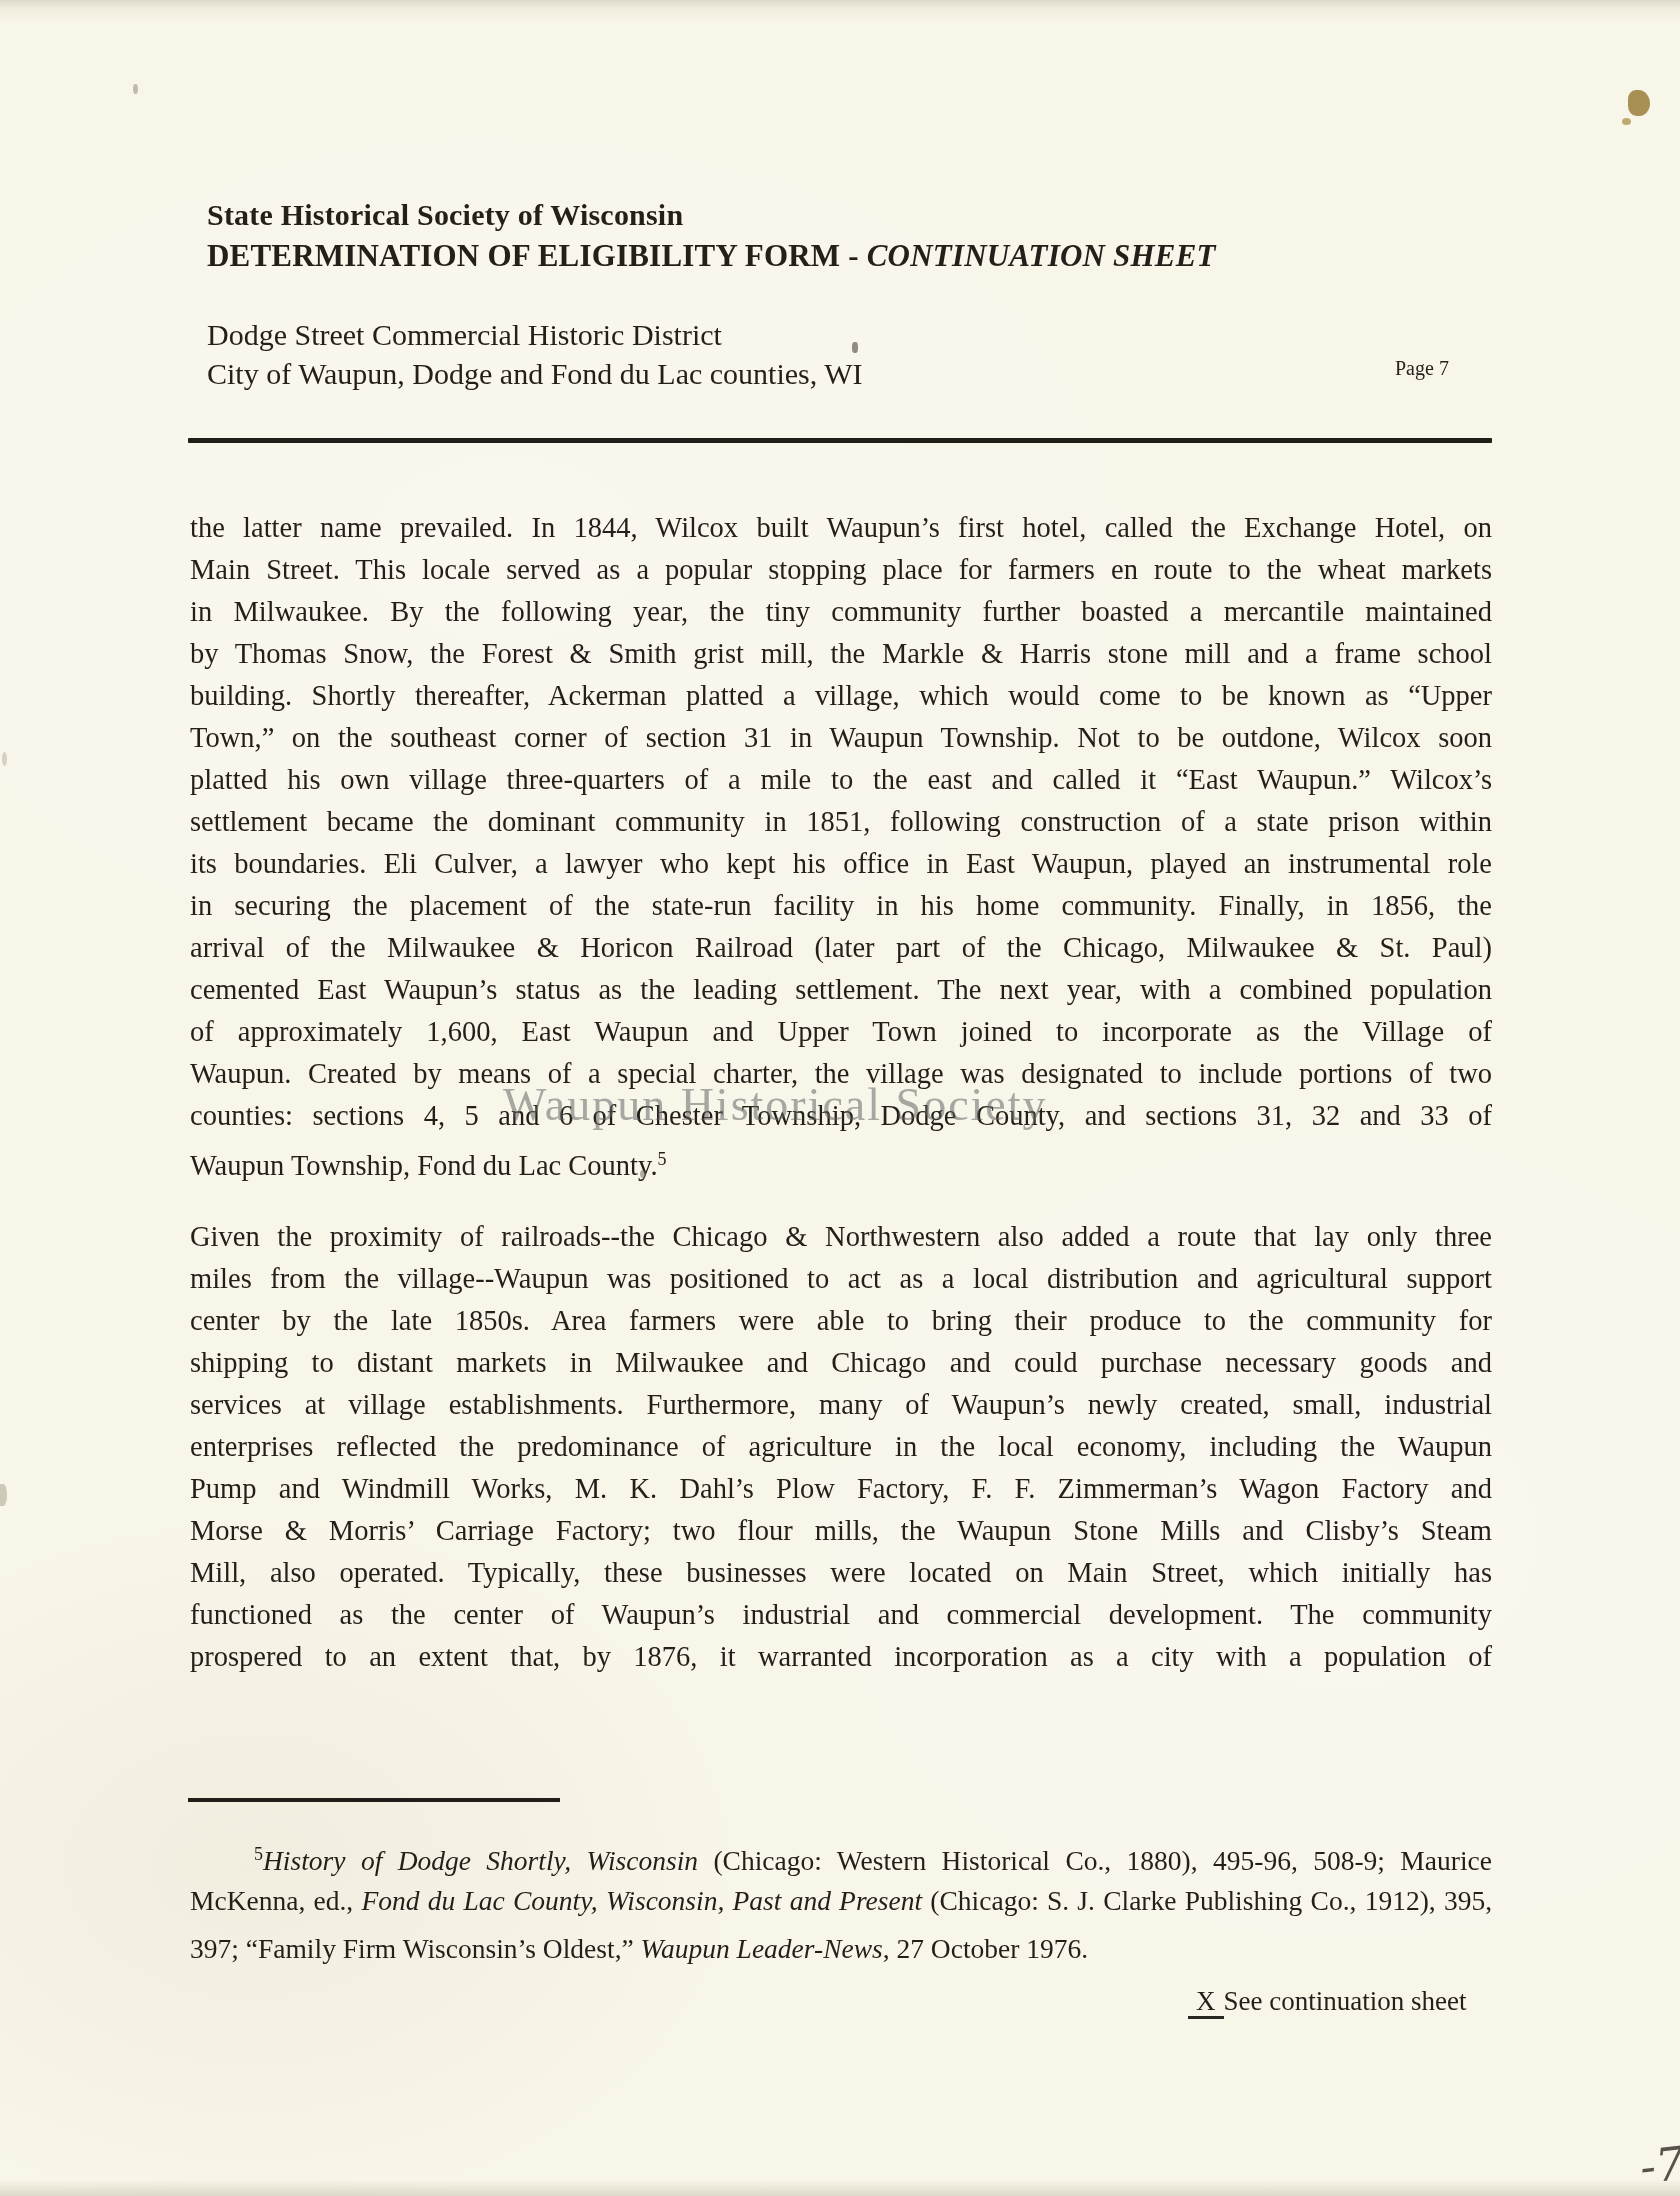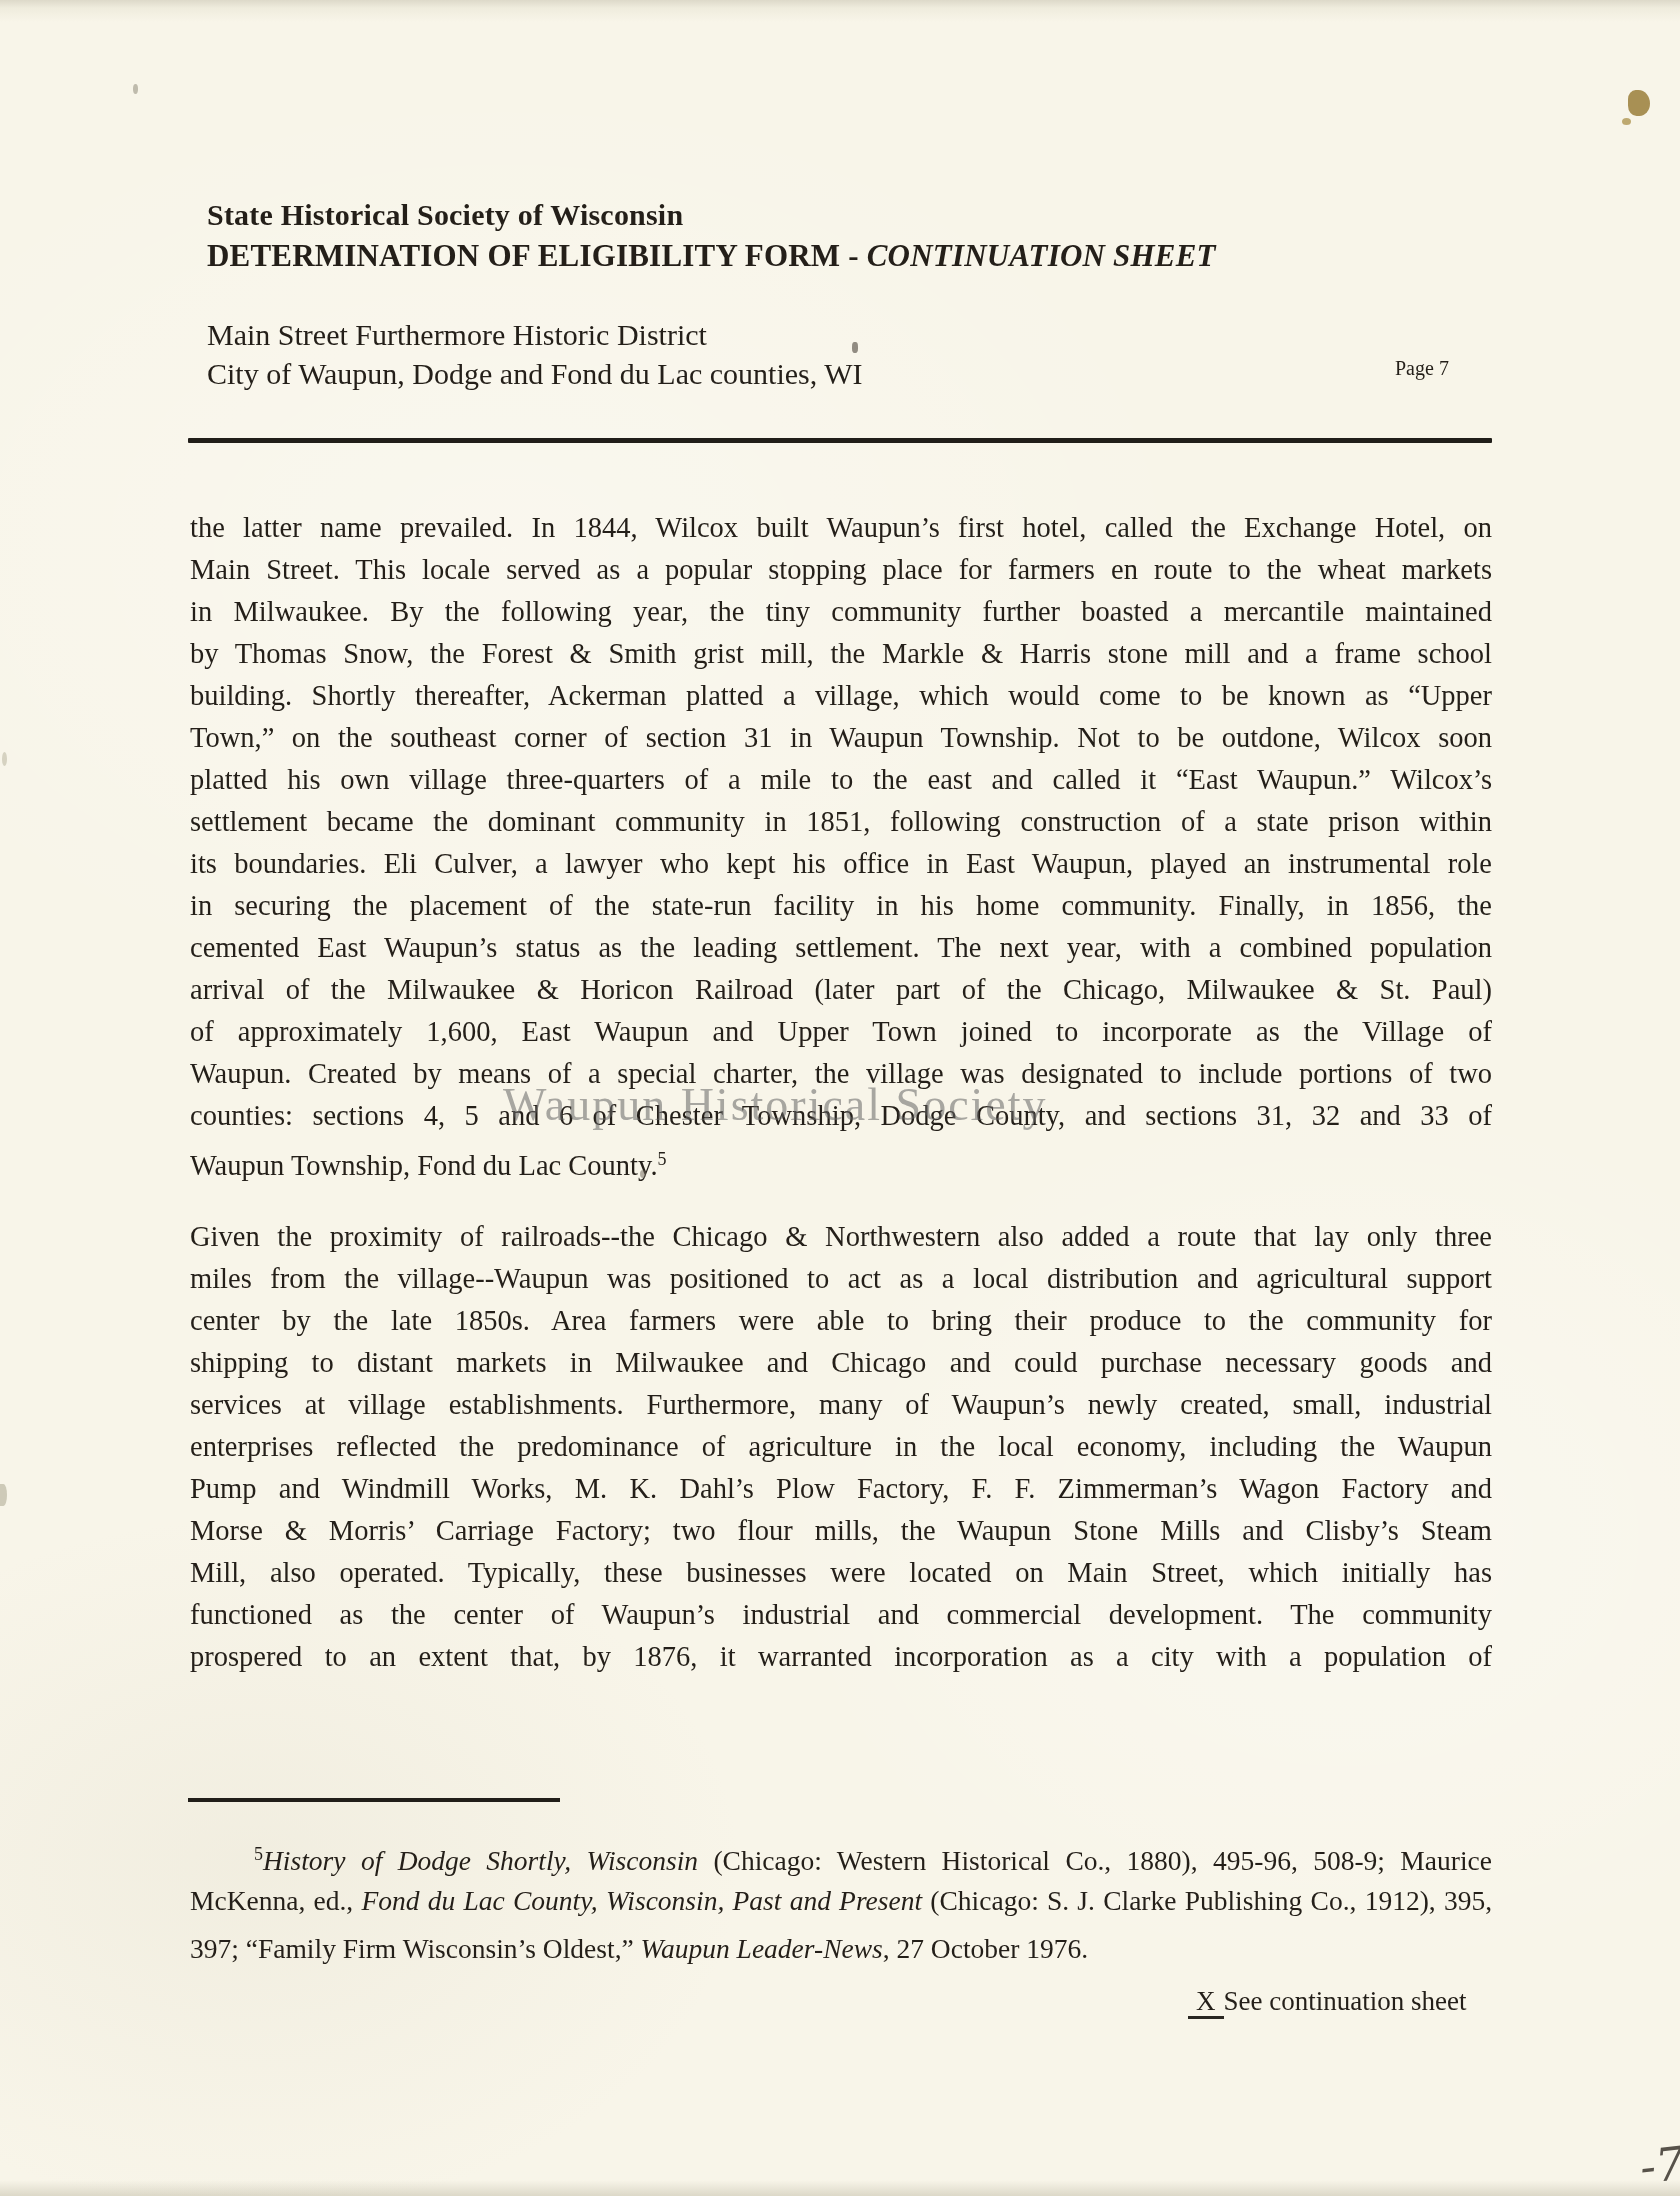--- a/index.html
+++ b/index.html
@@ -68,38 +68,38 @@
   #speck-d{left:0px;top:1484px;width:7px;height:22px;background:#c9c5b3;opacity:.9;border-radius:0 60% 60% 0;}
   #speck-e{left:2px;top:752px;width:5px;height:14px;background:#d2cebd;opacity:.9;}
 </style>
 </head>
 <body>
 
 <div id="page">
 
   <div class="hdr" id="hdr-org">State Historical Society of Wisconsin</div>
   <div class="hdr" id="hdr-form"><span>DETERMINATION OF ELIGIBILITY FORM - </span><span class="it">CONTINUATION SHEET</span></div>
-  <div class="hdr" id="hdr-prop">Main Street Furthermore Historic District</div>
+  <div class="hdr" id="hdr-prop">Dodge Street Commercial Historic District</div>
   <div class="hdr" id="hdr-loc">City of Waupun, Dodge and Fond du Lac counties, WI</div>
   <div id="page-number">Page 7</div>
   <div id="header-rule"></div>
 
   <div class="para" id="para1">
     <div class="tl jl">the latter name prevailed. In 1844, Wilcox built Waupun’s first hotel, called the Exchange Hotel, on</div>
     <div class="tl jl">Main Street. This locale served as a popular stopping place for farmers en route to the wheat markets</div>
     <div class="tl jl">in Milwaukee. By the following year, the tiny community further boasted a mercantile maintained</div>
     <div class="tl jl">by Thomas Snow, the Forest &amp; Smith grist mill, the Markle &amp; Harris stone mill and a frame school</div>
     <div class="tl jl">building. Shortly thereafter, Ackerman platted a village, which would come to be known as “Upper</div>
     <div class="tl jl">Town,” on the southeast corner of section 31 in Waupun Township. Not to be outdone, Wilcox soon</div>
     <div class="tl jl">platted his own village three-quarters of a mile to the east and called it “East Waupun.” Wilcox’s</div>
     <div class="tl jl">settlement became the dominant community in 1851, following construction of a state prison within</div>
     <div class="tl jl">its boundaries. Eli Culver, a lawyer who kept his office in East Waupun, played an instrumental role</div>
     <div class="tl jl">in securing the placement of the state-run facility in his home community. Finally, in 1856, the</div>
+    <div class="tl jl">arrival of the Milwaukee &amp; Horicon Railroad (later part of the Chicago, Milwaukee &amp; St. Paul)</div>
     <div class="tl jl">cemented East Waupun’s status as the leading settlement. The next year, with a combined population</div>
-    <div class="tl jl">arrival of the Milwaukee &amp; Horicon Railroad (later part of the Chicago, Milwaukee &amp; St. Paul)</div>
     <div class="tl jl">of approximately 1,600, East Waupun and Upper Town joined to incorporate as the Village of</div>
     <div class="tl jl">Waupun. Created by means of a special charter, the village was designated to include portions of two</div>
     <div class="tl jl">counties: sections 4, 5 and 6 of Chester Township, Dodge County, and sections 31, 32 and 33 of</div>
     <div class="tl ll"><span>Waupun Township, Fond du Lac County.</span><sup class="fn">5</sup></div>
   </div>
 
   <div id="watermark">Waupun Historical Society</div>
 
   <div class="para" id="para2">
     <div class="tl jl">Given the proximity of railroads--the Chicago &amp; Northwestern also added a route that lay only three</div>

